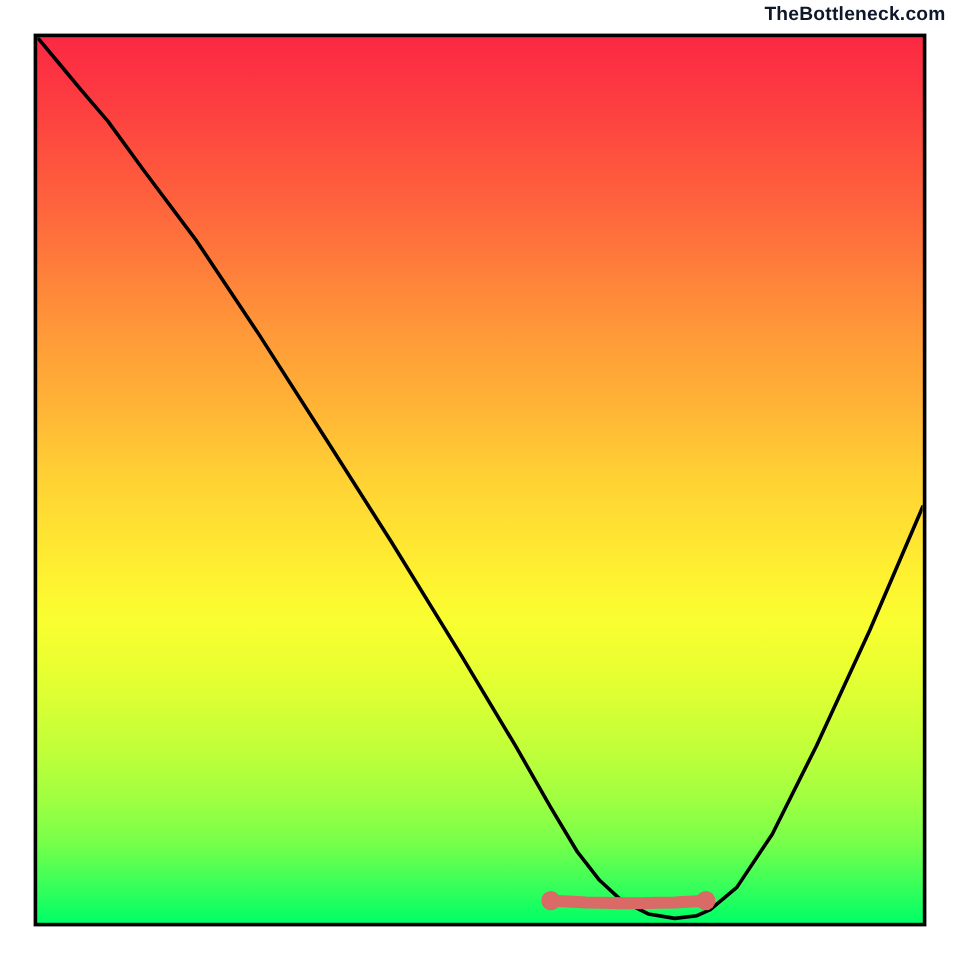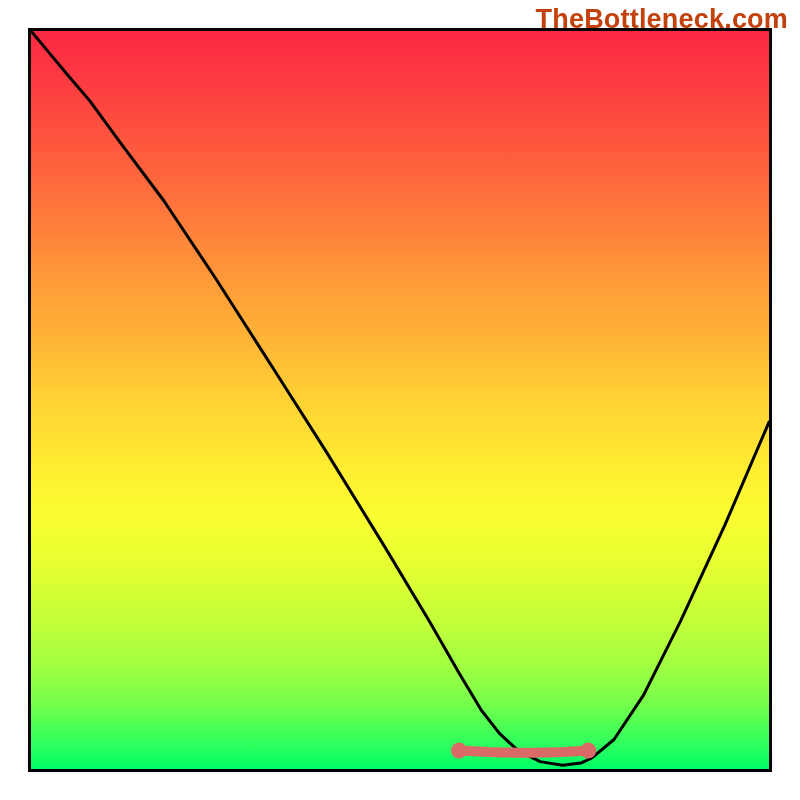--- a/index.html
+++ b/index.html
@@ -10,23 +10,23 @@
   }
   .container {
     position: relative;
     width: 800px;
     height: 800px;
   }
   .watermark {
     position: absolute;
     top: 4px;
     right: 12px;
-    font-size: 27px;
+    font-size: 16px;
     font-weight: bold;
-    color: #c2410c;
+    color: #0f172a;
     letter-spacing: 0.2px;
   }
   .plot-frame {
     position: absolute;
     top: 28px;
     left: 28px;
     width: 744px;
     height: 744px;
     background: #000000;
   }

